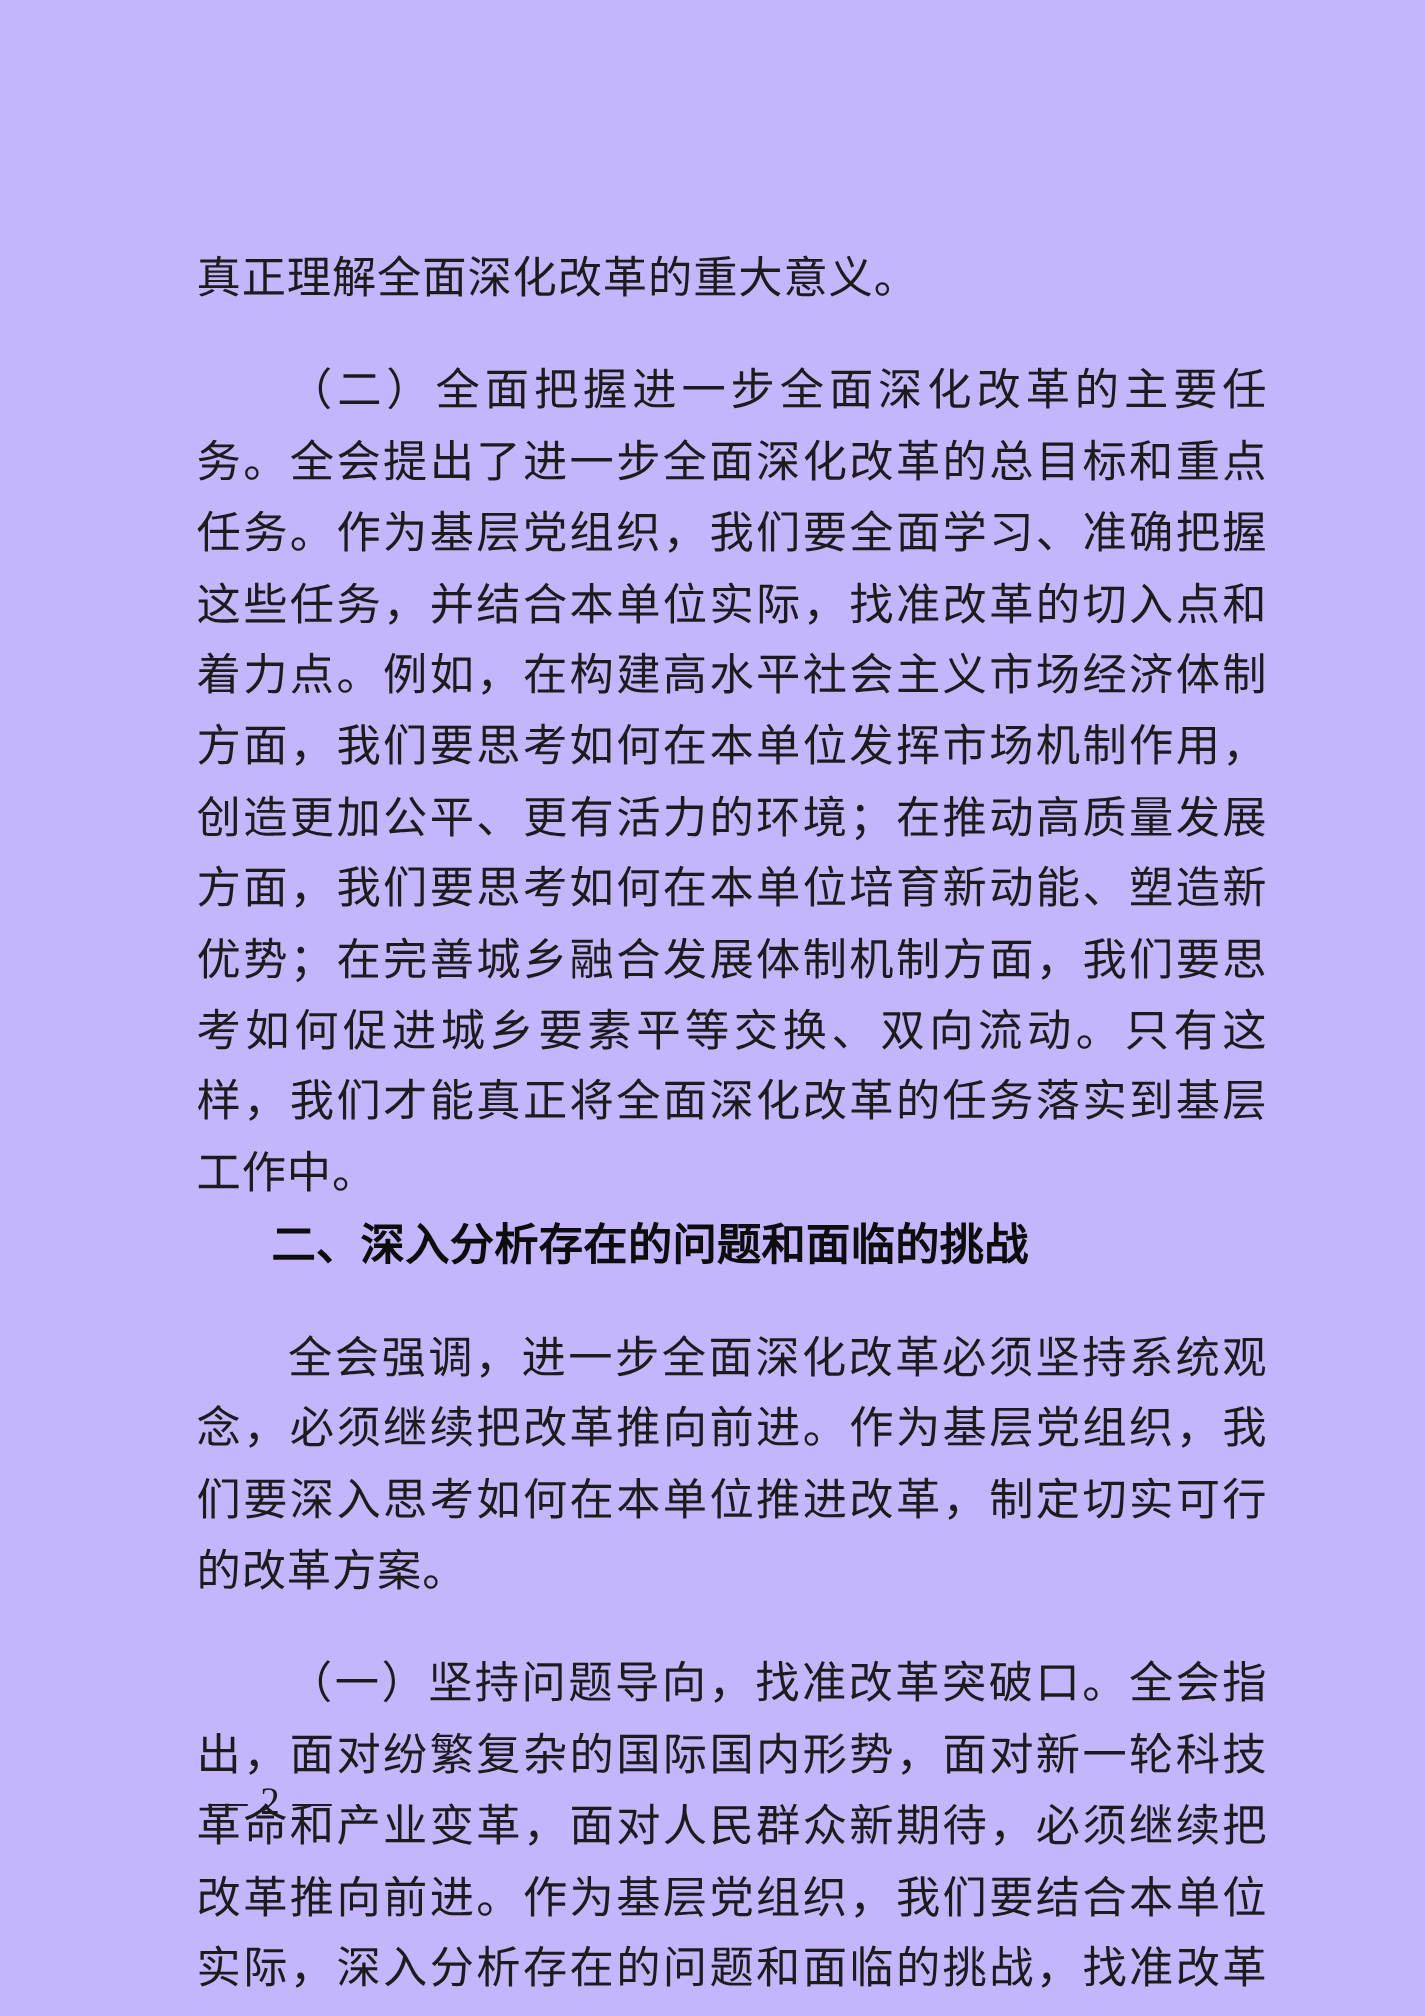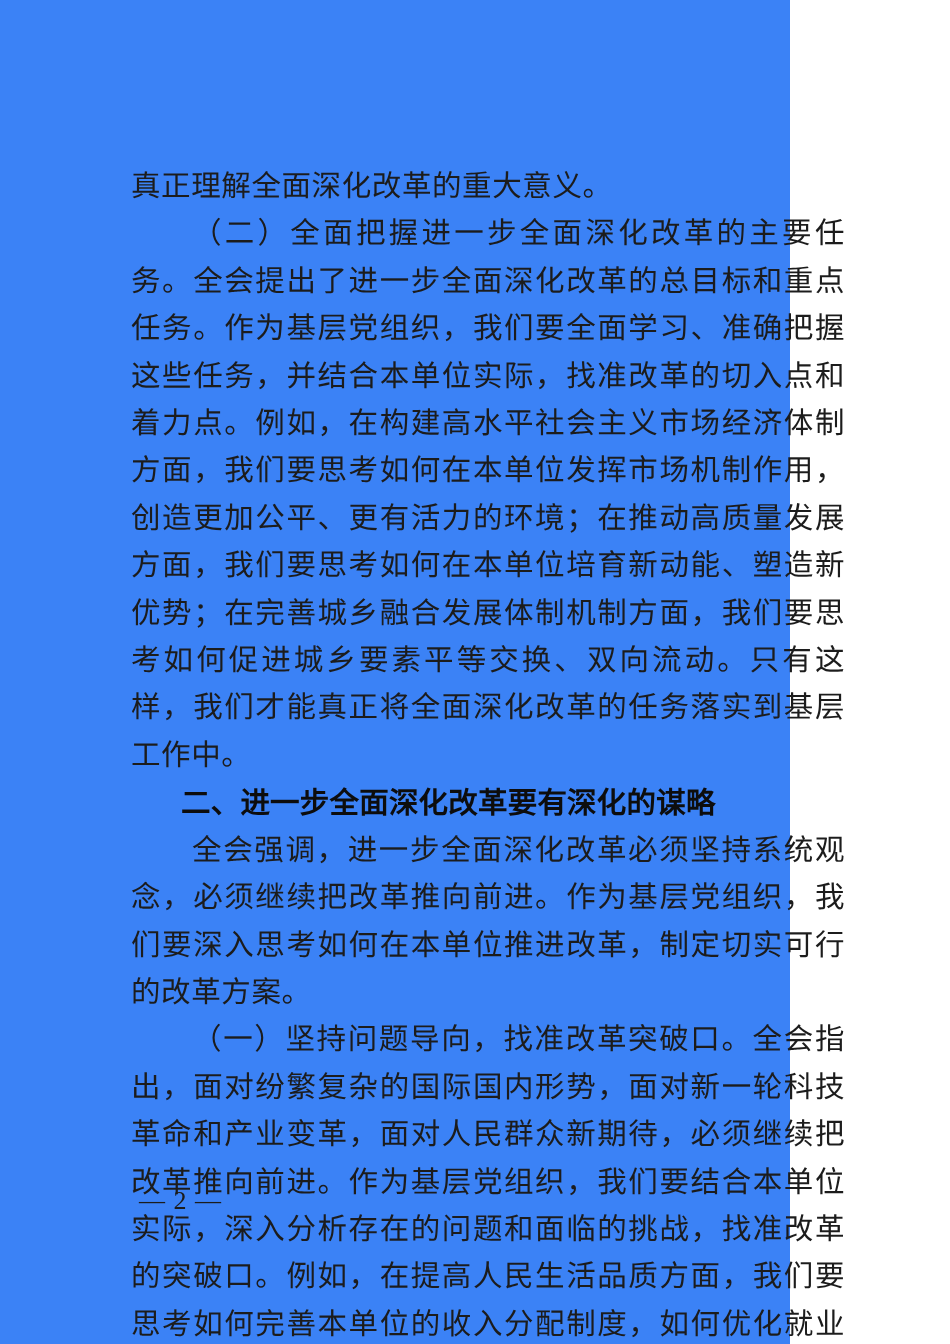--- a/index.html
+++ b/index.html
@@ -16,23 +16,23 @@
     overflow: hidden;
     font-family: "Liberation Serif", "DejaVu Serif", serif;
     color: #1b1b1b;
     -webkit-font-smoothing: antialiased;
   }
 
   .page {
     position: absolute;
     left: 0;
     top: 0;
-    width: 790px;
+    width: 950px;
     height: 1344px;
-    background: #3b82f6;
+    background: #c4b5fd;
   }
 
   
   .doc-body {
     position: absolute;
     left: 131px;
     top: 163px;
     width: 714px;
   }
 
@@ -46,20 +46,21 @@
     text-justify: inter-character;
     text-align-last: left;
     letter-spacing: 0.6px;
     word-break: break-all;
     color: #1c1c1c;
     font-weight: 400;
   }
 
   .para.indent {
     text-indent: 61px;
+    margin-top: 28px;
   }
 
   
   .heading {
     margin: 0;
     font-family: "Liberation Sans", "DejaVu Sans", sans-serif;
     font-size: 29.5px;
     line-height: 47.4px;
     font-weight: bold;
     letter-spacing: 0.2px;
@@ -90,21 +91,21 @@
 <body>
 
 <div class="page">
 
   <div class="doc-body">
 
     <p class="para">真正理解全面深化改革的重大意义。</p>
 
     <p class="para indent">（二）全面把握进一步全面深化改革的主要任务。全会提出了进一步全面深化改革的总目标和重点任务。作为基层党组织，我们要全面学习、准确把握这些任务，并结合本单位实际，找准改革的切入点和着力点。例如，在构建高水平社会主义市场经济体制方面，我们要思考如何在本单位发挥市场机制作用，创造更加公平、更有活力的环境；在推动高质量发展方面，我们要思考如何在本单位培育新动能、塑造新优势；在完善城乡融合发展体制机制方面，我们要思考如何促进城乡要素平等交换、双向流动。只有这样，我们才能真正将全面深化改革的任务落实到基层工作中。</p>
 
-    <h2 class="heading">二、进一步全面深化改革要有深化的谋略</h2>
+    <h2 class="heading">二、深入分析存在的问题和面临的挑战</h2>
 
     <p class="para indent">全会强调，进一步全面深化改革必须坚持系统观念，必须继续把改革推向前进。作为基层党组织，我们要深入思考如何在本单位推进改革，制定切实可行的改革方案。</p>
 
     <p class="para indent">（一）坚持问题导向，找准改革突破口。全会指出，面对纷繁复杂的国际国内形势，面对新一轮科技革命和产业变革，面对人民群众新期待，必须继续把改革推向前进。作为基层党组织，我们要结合本单位实际，深入分析存在的问题和面临的挑战，找准改革的突破口。例如，在提高人民生活品质方面，我们要思考如何完善本单位的收入分配制度，如何优化就业政</p>
 
   </div>
 
   <div class="footer">
     <span class="page-number">— 2 —</span>
   </div>

